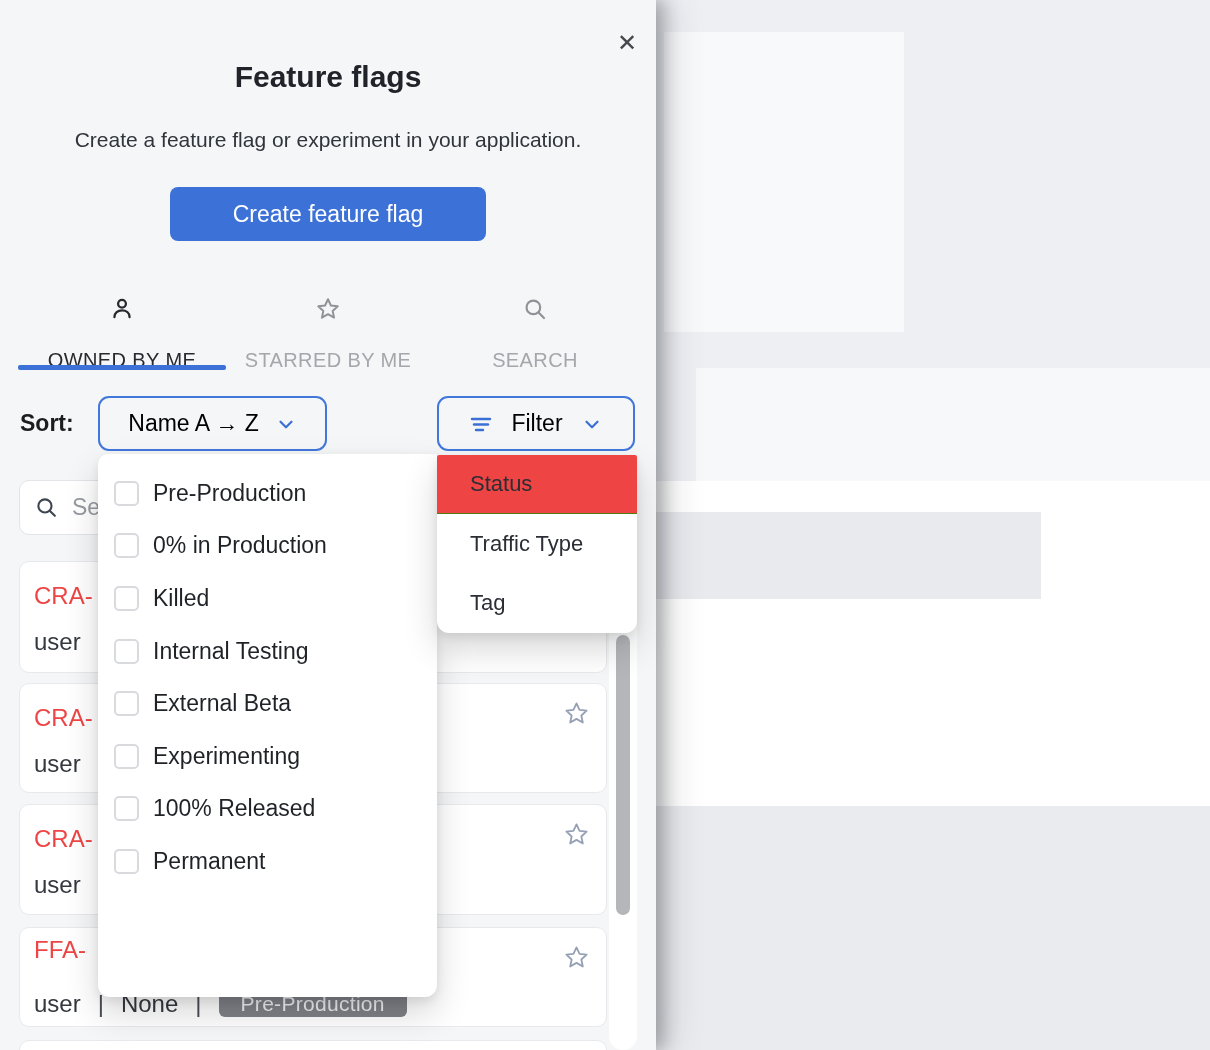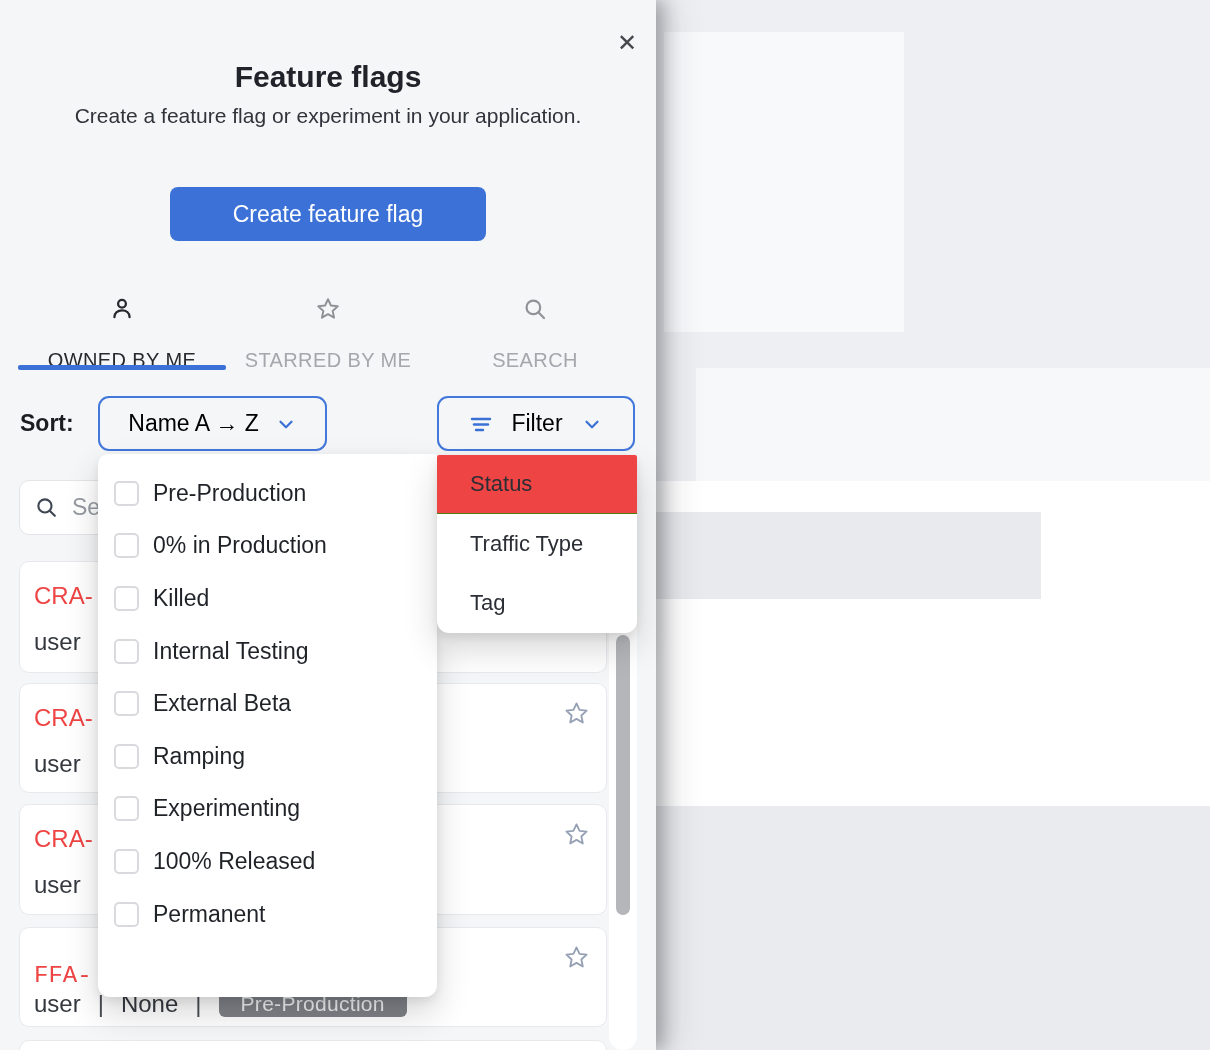--- a/index.html
+++ b/index.html
@@ -14,21 +14,21 @@
   .bg-band{left:696px;top:368px;width:514px;height:113px;background:#f7f8fa;}
   .bg-mid{left:656px;top:512px;width:385px;height:87px;background:#e9eaee;}
   .bg-bottom{left:656px;top:806px;width:554px;height:244px;background:#e9ebee;}
 
   
   .panel{left:0;top:0;width:656px;height:1050px;background:#f5f6f7;
          box-shadow:8px 0 16px rgba(30,33,40,.30), 16px 0 34px rgba(30,33,40,.12);}
   .close-btn{left:610px;top:26px;width:34px;height:34px;border:none;background:transparent;
              font-size:24px;color:#44474c;cursor:pointer;display:flex;align-items:center;justify-content:center;padding:0;}
   .title{left:0;top:60px;width:656px;text-align:center;font-size:30px;font-weight:700;color:#20232a;}
-  .subtitle{left:0;top:104px;width:656px;text-align:center;font-size:21px;color:#30343b;}
+  .subtitle{left:0;top:128px;width:656px;text-align:center;font-size:21px;color:#30343b;}
   .create-btn{left:170px;top:187px;width:316px;height:54px;background:#3c72d8;border:none;border-radius:8px;
               color:#ffffff;font-size:23px;cursor:pointer;}
 
   
   .tab{top:296px;height:76px;display:flex;flex-direction:column;align-items:center;justify-content:space-between;gap:7px;cursor:pointer;}
   .tab-label{font-size:20px;letter-spacing:.4px;}
   .tab.active .tab-label{color:#26292e;}
   .tab .tab-label{color:#a4a7ac;}
   .tab-underline{left:18px;top:365px;width:208px;height:5px;background:#3c72d8;border-radius:2px;}
 
@@ -194,21 +194,21 @@
         <span>user</span>
       </div>
       <span class="card-star">
         <svg width="27" height="27" viewBox="0 0 24 24" fill="none" stroke="#96a0b4" stroke-width="1.6" stroke-linejoin="round">
           <path d="M12 3l2.7 5.8 6.3.7-4.7 4.3 1.3 6.2-5.6-3.2-5.6 3.2 1.3-6.2L3 9.5l6.3-.7z"></path>
         </svg>
       </span>
     </div>
 
     <div class="abs card" style="top:927px;height:100px;">
-      <div class="card-name" style="top:34px;font-family:Liberation Mono, monospace;">FFA-</div>
+      <div class="card-name" style="top:8px;">FFA-</div>
       <div class="card-meta" style="top:62px;">
         <span>user</span>
         <span class="meta-sep">|</span>
         <span>None</span>
         <span class="meta-sep">|</span>
         <span class="badge">Pre-Production</span>
       </div>
       <span class="card-star">
         <svg width="27" height="27" viewBox="0 0 24 24" fill="none" stroke="#96a0b4" stroke-width="1.6" stroke-linejoin="round">
           <path d="M12 3l2.7 5.8 6.3.7-4.7 4.3 1.3 6.2-5.6-3.2-5.6 3.2 1.3-6.2L3 9.5l6.3-.7z"></path>
@@ -234,24 +234,20 @@
       <label class="chk-row">
         <span class="chk"></span>
         <span class="chk-label">Internal Testing</span>
       </label>
       <label class="chk-row">
         <span class="chk"></span>
         <span class="chk-label">External Beta</span>
       </label>
       <label class="chk-row">
         <span class="chk"></span>
-        <span class="chk-label">Ramping</span>
-      </label>
-      <label class="chk-row">
-        <span class="chk"></span>
         <span class="chk-label">Experimenting</span>
       </label>
       <label class="chk-row">
         <span class="chk"></span>
         <span class="chk-label">100% Released</span>
       </label>
       <label class="chk-row">
         <span class="chk"></span>
         <span class="chk-label">Permanent</span>
       </label>

